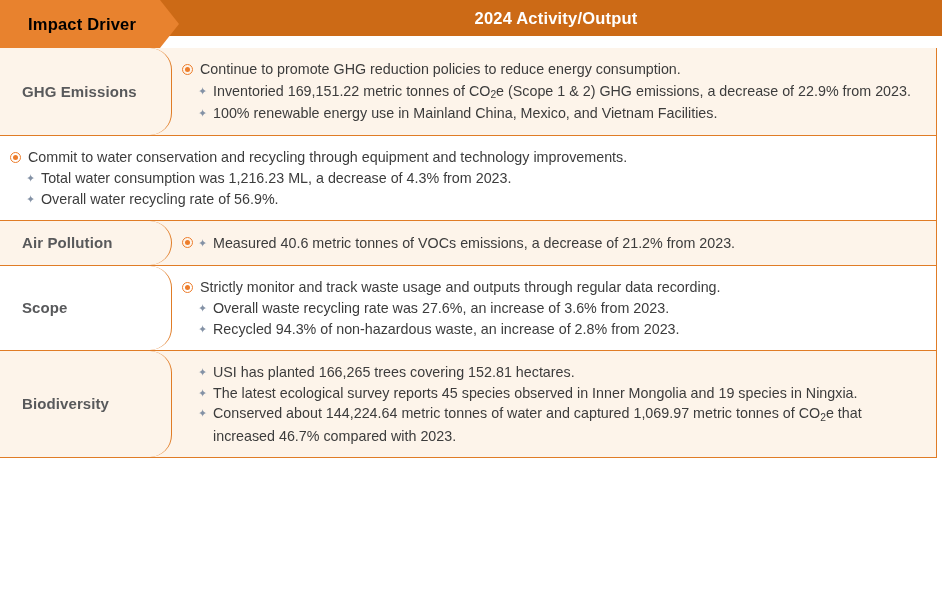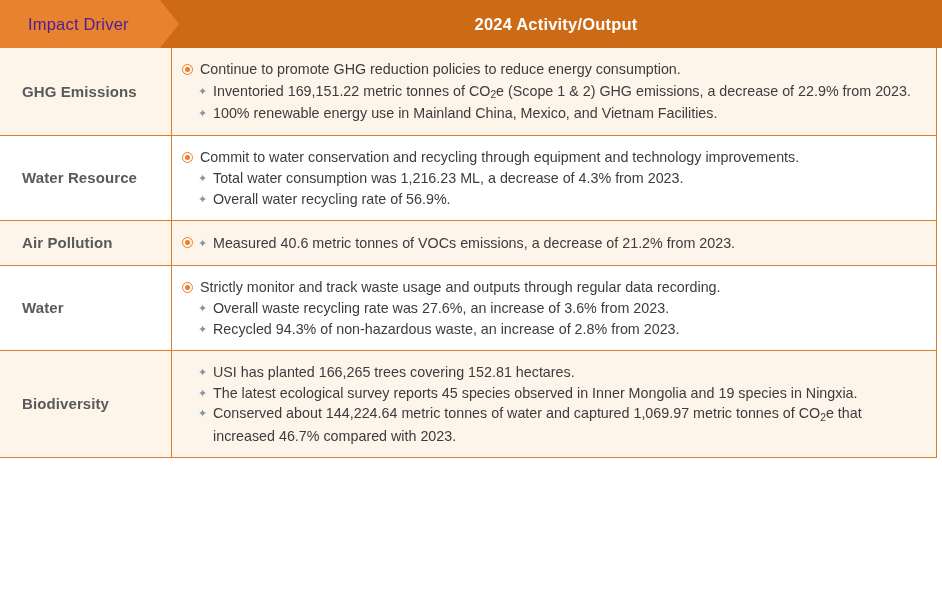--- a/index.html
+++ b/index.html
@@ -34,42 +34,42 @@
     width: 160px;
     height: 48px;
     background: #E8822E;
     display: flex;
     align-items: center;
     padding-left: 28px;
     box-sizing: border-box;
     z-index: 2;
   }
   .th-driver .th-label {
-    color: #4c1d95;
+    color: #000000;
     font-size: 16.5px;
-    font-weight: normal;
+    font-weight: bold;
     letter-spacing: 0.2px;
     white-space: nowrap;
   }
   .th-arrow {
     position: absolute;
     left: 160px;
     top: 0;
     width: 19px;
     height: 48px;
     background: #E8822E;
     clip-path: polygon(0 0, 0 100%, 100% 50%);
     z-index: 3;
   }
   .th-activity {
     position: absolute;
     left: 160px;
     top: 0;
     right: 0;
-    height: 48px;
+    height: 36px;
     background: #CC6A16;
     display: flex;
     align-items: center;
     justify-content: center;
     z-index: 1;
   }
   .th-activity .th-label {
     color: #ffffff;
     font-size: 16.5px;
     font-weight: bold;
@@ -96,20 +96,21 @@
 
   .td-driver {
     width: 172px;
     min-width: 172px;
     border-right: 1px solid #E07C26;
     box-sizing: border-box;
     display: flex;
     align-items: center;
     padding-left: 22px;
     padding-right: 8px;
+    border-radius: 22px;
   }
   .td-driver .driver-name {
     font-size: 15px;
     font-weight: bold;
     color: #58595B;
     letter-spacing: 0.1px;
     line-height: 1.3;
   }
 
   .td-content {
@@ -212,23 +213,20 @@
             <span class="marker-star">✦</span>
             <span class="sub-text">Inventoried 169,151.22 metric tonnes of CO<sub>2</sub>e (Scope 1 &amp; 2) GHG emissions, a decrease of 22.9% from 2023.</span>
           </div>
           <div class="bullet-sub">
             <span class="marker-star">✦</span>
             <span class="sub-text">100% renewable energy use in Mainland China, Mexico, and Vietnam Facilities.</span>
           </div>
         </div>
       </div>
       <div class="trow white">
-        <div class="td-driver">
-          <span class="driver-name">Water Resource</span>
-        </div>
         <div class="td-content">
           <div class="bullet-main"><span class="marker-ring"></span><span>Commit to water conservation and recycling through equipment and technology improvements.</span></div>
           <div class="bullet-sub">
             <span class="marker-star">✦</span>
             <span class="sub-text">Total water consumption was 1,216.23 ML, a decrease of 4.3% from 2023.</span>
           </div>
           <div class="bullet-sub">
             <span class="marker-star">✦</span>
             <span class="sub-text">Overall water recycling rate of 56.9%.</span>
           </div>
@@ -241,21 +239,21 @@
         <div class="td-content">
           <div class="bullet-main"><span class="marker-ring"></span></div>
           <div class="bullet-sub">
             <span class="marker-star">✦</span>
             <span class="sub-text">Measured 40.6 metric tonnes of VOCs emissions, a decrease of 21.2% from 2023.</span>
           </div>
         </div>
       </div>
       <div class="trow white">
         <div class="td-driver">
-          <span class="driver-name">Water</span>
+          <span class="driver-name">Scope</span>
         </div>
         <div class="td-content">
           <div class="bullet-main"><span class="marker-ring"></span><span>Strictly monitor and track waste usage and outputs through regular data recording.</span></div>
           <div class="bullet-sub">
             <span class="marker-star">✦</span>
             <span class="sub-text">Overall waste recycling rate was 27.6%, an increase of 3.6% from 2023.</span>
           </div>
           <div class="bullet-sub">
             <span class="marker-star">✦</span>
             <span class="sub-text">Recycled 94.3% of non-hazardous waste, an increase of 2.8% from 2023.</span>

